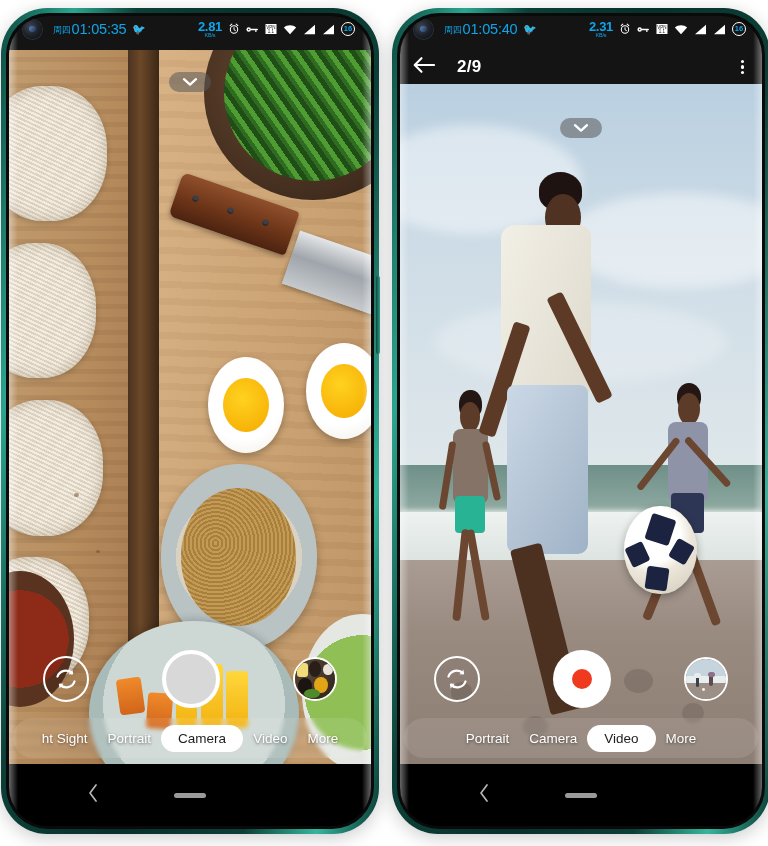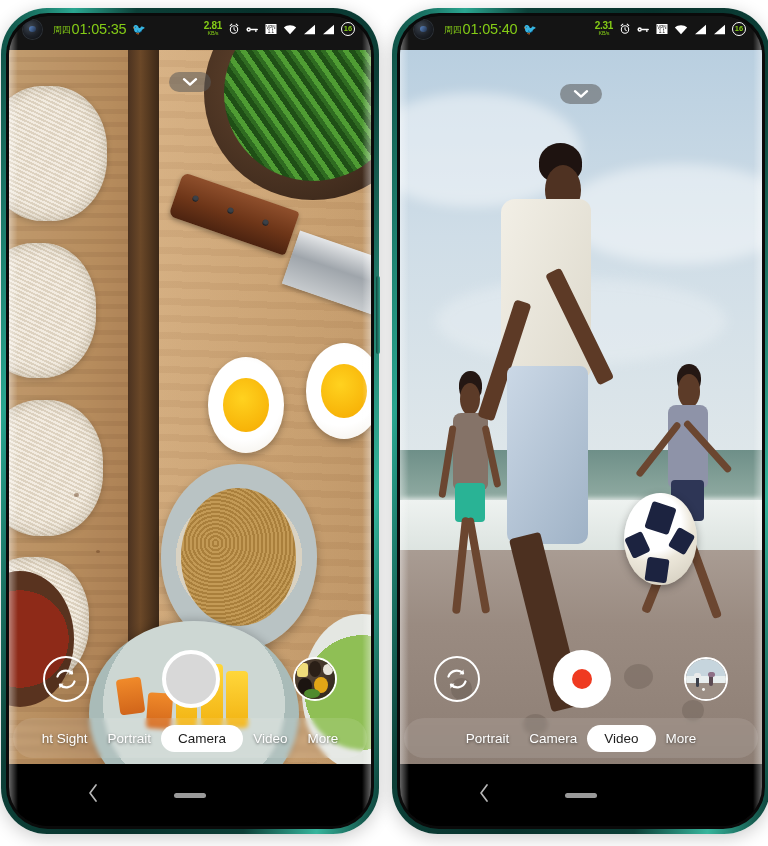--- a/index.html
+++ b/index.html
@@ -53,38 +53,38 @@
   }
   #side-button-power { top: 268px; height: 78px; }
 
   
   .statusbar {
     position: relative; z-index: 30;
     height: 34px; flex: none;
     background: #141414;
     display: flex; align-items: center;
     padding: 0 16px 8px 14px;
-    color: #84cc16;
+    color: #0ea5e9;
   }
   .punch-hole {
     width: 19px; height: 19px; border-radius: 50%;
     background: radial-gradient(circle at 38% 36%, #3c4652 0%, #1d2128 52%, #0b0d10 100%);
     box-shadow: 0 0 0 1px #2c3138;
     display:flex; align-items:center; justify-content:center;
     flex: none;
   }
   .punch-hole i { display:block; width:7px; height:6px; border-radius:50%;
     background: linear-gradient(120deg,#5b86c4,#20304a); }
   .sb-clock { margin-left: 11px; display:flex; align-items:baseline; font-size:14.5px; letter-spacing:-.2px; white-space:nowrap;}
   .sb-day { font-size:9px; margin-right:1px; position:relative; top:-1px;}
   .sb-emoji { margin-left:6px; font-size:11px; }
   .sb-spacer { flex: 1 1 auto; }
   .sb-right { display:flex; align-items:center; gap:6px; }
   .net-speed { display:flex; flex-direction:column; align-items:center; line-height:1; }
-  .net-speed b { font-size:10px; font-weight:bold; letter-spacing:-.3px;}
+  .net-speed b { font-size:13px; font-weight:bold; letter-spacing:-.3px;}
   .net-speed s { font-size:5.5px; text-decoration:none; letter-spacing:-.2px; }
   .sb-ico { display:block; }
   .batt {
     width:14px; height:14px; border-radius:50%;
     border:1.3px solid #fff;
     font-size:7.5px; line-height:11px; text-align:center; font-weight:bold;
   }
 
   
   .gal-header {
@@ -490,20 +490,35 @@
             <svg class="sb-ico" width="13" height="11" viewBox="0 0 18 16" fill="#fff">
               <path d="M17 1v14H1z"></path>
             </svg>
             <svg class="sb-ico" width="13" height="11" viewBox="0 0 18 16" fill="#fff">
               <path d="M17 1v14H1z"></path>
             </svg>
             <div class="batt">16</div>
           </div>
         </div>
 
+        <div class="gal-header">
+          <div>
+            <svg width="22" height="18" viewBox="0 0 22 18" fill="none">
+              <path d="M21 9H2" stroke="#fff" stroke-width="2.1" stroke-linecap="round"></path>
+              <path d="M8.5 2.2 1.7 9l6.8 6.8" stroke="#fff" stroke-width="2.1" stroke-linecap="round" stroke-linejoin="round"></path>
+            </svg>
+          </div>
+          <div class="gal-title">2/9</div>
+          <div class="sp"></div>
+          <div class="kebab">
+              <i></i>
+              <i></i>
+              <i></i>
+            </div>
+        </div>
 
         <div class="viewfinder">
           <div class="vf-photo beach">
             <div class="sky"></div>
             <div class="cloud" style="left:-10%; top:6%;  width:60%; height:16%;"></div>
             <div class="cloud" style="left:45%;  top:16%; width:65%; height:14%;"></div>
             <div class="cloud" style="left:10%;  top:32%; width:80%; height:12%; opacity:.55;"></div>
             <div class="sea"></div>
             <div class="surf"></div>
             <div class="sand-wet"></div>

